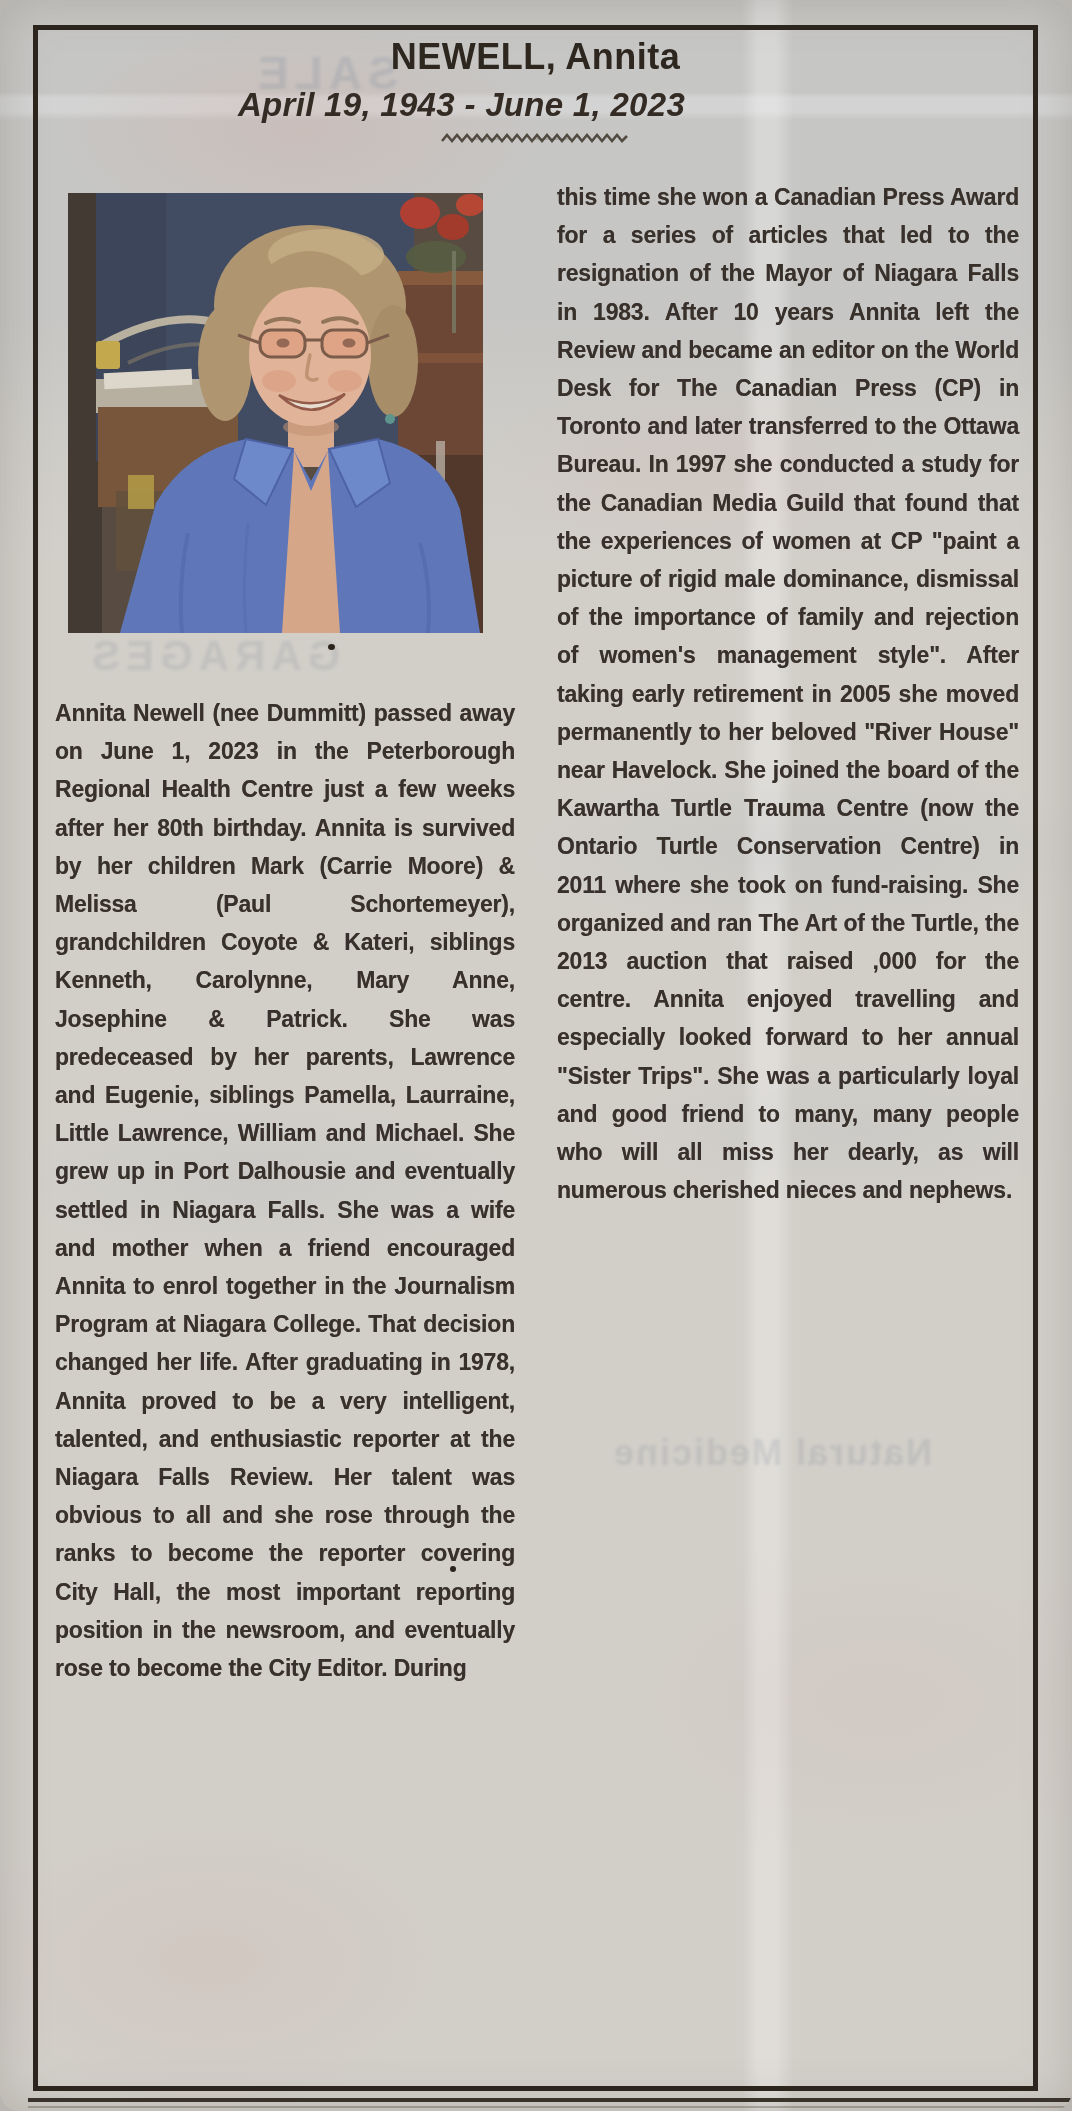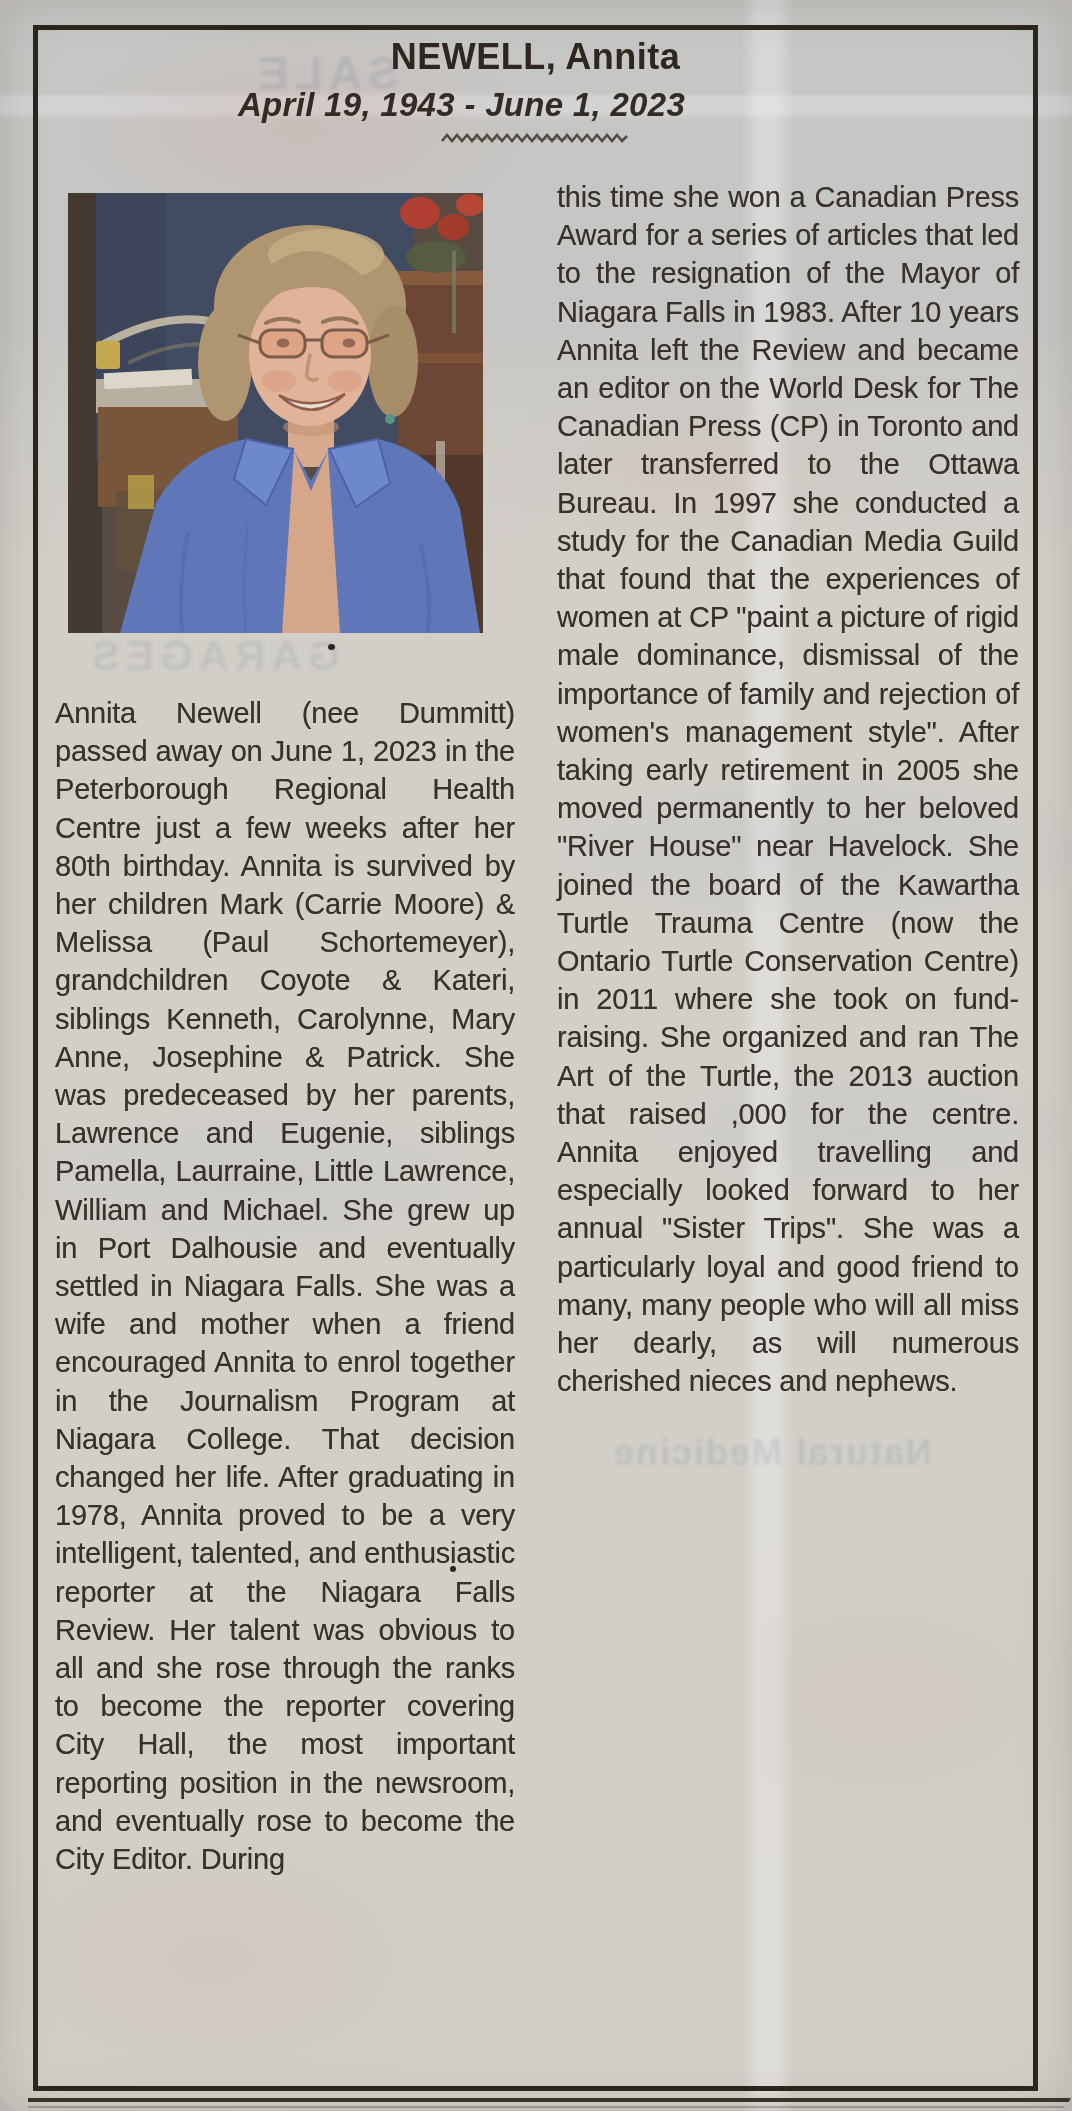--- a/index.html
+++ b/index.html
@@ -65,21 +65,21 @@
     position:absolute;left:440px;top:130px;width:192px;height:16px;z-index:3;
   }
 
   .photo{
     position:absolute;left:68px;top:193px;width:415px;height:440px;z-index:3;
     display:block;
   }
 
   .col{
     position:absolute;z-index:3;
-    font-size:29px;font-weight:normal;line-height:38.2px;
+    font-size:23px;font-weight:bold;line-height:38.2px;
     letter-spacing:-0.2px;
     color:#38302a;
     text-align:justify;
     text-shadow:0 0 0.6px rgba(56,48,42,0.55);
   }
   .col p{margin:0;}
   .col p + p{margin-top:58px;}
   .col-left{left:55px;top:694px;width:460px;}
   .col-right{left:557px;top:178px;width:462px;}
 

